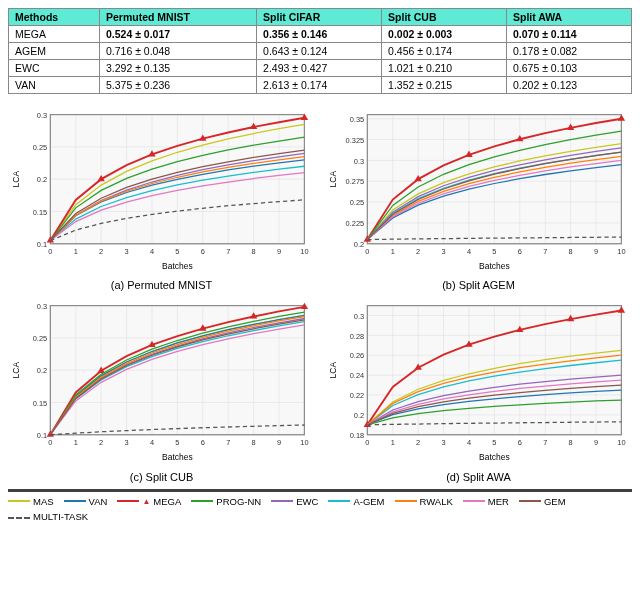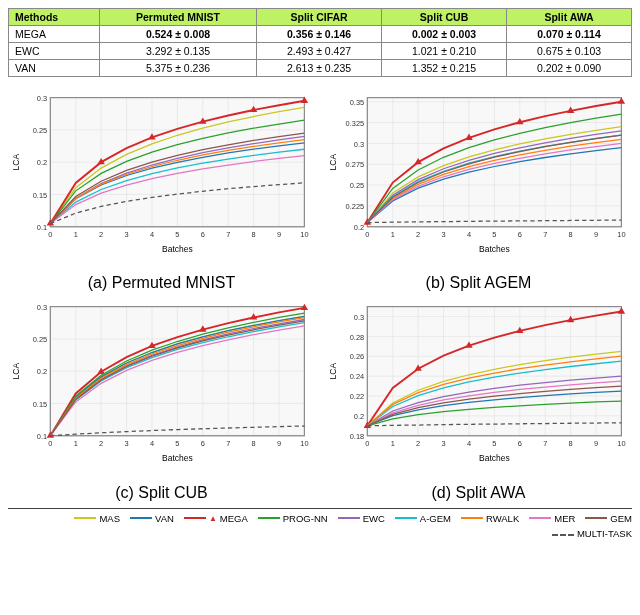--- a/index.html
+++ b/index.html
@@ -19,62 +19,62 @@
     
     .results-table {
       width: 100%;
       border-collapse: collapse;
       margin-bottom: 10px;
       font-size: 10.5px;
     }
     .results-table th, .results-table td {
       border: 1px solid #888;
       padding: 2px 6px;
-      text-align: center;
+      text-align: left;
     }
     .results-table th:first-child, .results-table td:first-child {
       text-align: left;
     }
     .results-table th {
       font-weight: bold;
-      background: #bef264;
+      background: #5eead4;
     }
     .bold { font-weight: bold; }
 
     
     .charts-grid {
       display: grid;
       grid-template-columns: 1fr 1fr;
       grid-template-rows: auto auto;
       gap: 4px 10px;
     }
     .chart-cell {
       display: flex;
       flex-direction: column;
       align-items: center;
     }
     .chart-svg-wrap {
       width: 100%;
     }
     .chart-caption {
-      font-size: 16px;
-      margin-top: 16px;
+      font-size: 11px;
+      margin-top: 4px;
       text-align: center;
     }
 
     
     .legend-row {
       display: flex;
       flex-wrap: wrap;
-      justify-content: flex-end;
+      justify-content: flex-start;
       gap: 4px 10px;
       margin-top: 6px;
       font-size: 9.5px;
       padding: 4px 0;
-      border-top: 1px solid #404040;
+      border-top: 3px solid #404040;
     }
     .legend-item {
       display: flex;
       align-items: center;
       gap: 3px;
     }
     .legend-line {
       width: 22px;
       height: 2px;
       display: inline-block;
@@ -94,38 +94,45 @@
         <th>Methods</th>
         <th>Permuted MNIST</th>
         <th>Split CIFAR</th>
         <th>Split CUB</th>
         <th>Split AWA</th>
       </tr>
     </thead>
     <tbody id="table-body">
     <tr>
           <td>MEGA</td>
-          <td class="bold">0.524 ± 0.008</td>
+          <td class="bold">0.524 ± 0.017</td>
           <td class="bold">0.356 ± 0.146</td>
           <td class="bold">0.002 ± 0.003</td>
           <td class="bold">0.070 ± 0.114</td>
+        </tr>
+        <tr>
+          <td>AGEM</td>
+          <td>0.716 ± 0.048</td>
+          <td>0.643 ± 0.124</td>
+          <td>0.456 ± 0.174</td>
+          <td>0.178 ± 0.082</td>
         </tr>
         <tr>
           <td>EWC</td>
           <td>3.292 ± 0.135</td>
           <td>2.493 ± 0.427</td>
           <td>1.021 ± 0.210</td>
           <td>0.675 ± 0.103</td>
         </tr>
         <tr>
           <td>VAN</td>
           <td>5.375 ± 0.236</td>
-          <td>2.613 ± 0.235</td>
+          <td>2.613 ± 0.174</td>
           <td>1.352 ± 0.215</td>
-          <td>0.202 ± 0.090</td>
+          <td>0.202 ± 0.123</td>
         </tr>
       </tbody>
   </table>
 
   <div class="charts-grid">
     <div class="chart-cell">
       <div class="chart-svg-wrap">
         <svg id="svg-a" width="100%" viewBox="0 0 290 160">
             <rect x="40" y="10" width="240" height="122" fill="#f8f8f8" stroke="#aaa"></rect>
             <line x1="40" x2="280" y1="132" y2="132" stroke="#ddd" stroke-width="0.5"></line>

